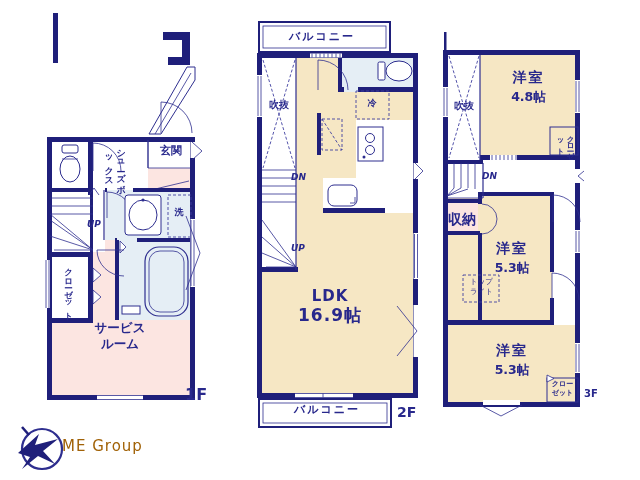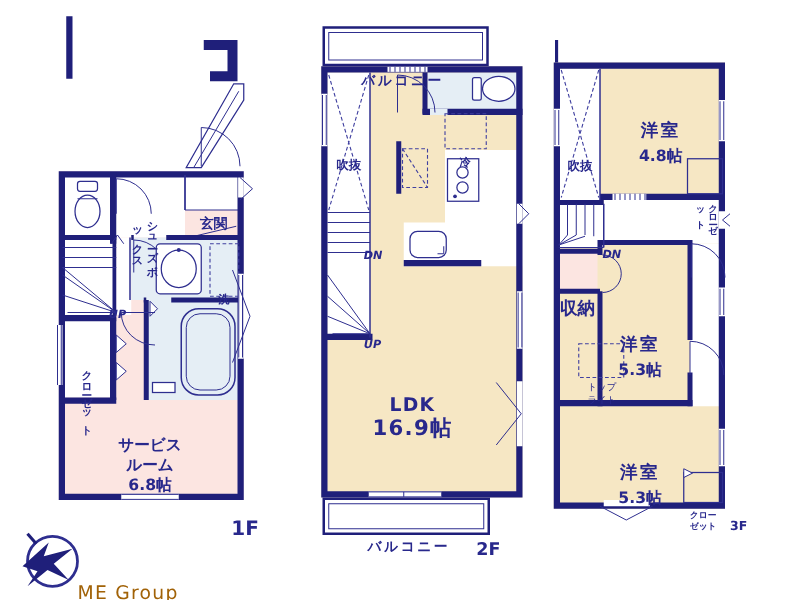--- a/index.html
+++ b/index.html
@@ -1,19 +1,19 @@
 <!DOCTYPE html>
 <html><head>
 <meta charset="utf-8">
 <style>
   html,body{margin:0;padding:0;background:#fff;}
   .canvas{position:relative;width:640px;height:480px;background:#ffffff;overflow:hidden;
           font-family:"DejaVu Sans",sans-serif;}
   .canvas svg{position:absolute;}
-  .lbl{position:absolute;color:#28288c;font-weight:bold;text-align:center;line-height:1.25;white-space:nowrap;margin-top:28px;}
+  .lbl{position:absolute;color:#28288c;font-weight:bold;text-align:center;line-height:1.25;white-space:nowrap;}
   .vert{writing-mode:vertical-rl;text-orientation:upright;letter-spacing:1px;white-space:normal;}
   .it{font-style:italic;}
   .stack div{white-space:nowrap;}
   
   .wall{fill:#1f1f7a;}
   .ln{fill:none;stroke:#2e2e8f;stroke-width:1;}
   .lnt{fill:none;stroke:#2e2e8f;stroke-width:0.8;}
   .lnd{fill:none;stroke:#4040a0;stroke-width:0.9;stroke-dasharray:3,2;}
   .fixw{fill:#ffffff;stroke:#2e2e8f;stroke-width:1;}
   .owall{fill:none;stroke:#1f1f7a;stroke-width:5;}
@@ -272,35 +272,34 @@
   <div class="lbl" style="left:62px;top:437px;width:90px;text-align:left;font-size:15px;font-weight:normal;color:#a16207;letter-spacing:1px;">ME Group</div>
 
   <div class="lbl" style="left:146px;top:144px;width:50px;font-size:11px;">玄関</div>
   <div class="lbl vert" style="left:103px;top:141px;height:50px;width:24px;font-size:9px;line-height:12px;">シューズボックス</div>
   <div class="lbl" style="left:171px;top:207px;width:16px;font-size:9px;">洗</div>
   <div class="lbl it" style="left:87px;top:219px;font-size:9px;">UP</div>
   <div class="lbl vert" style="left:58px;top:256px;height:66px;width:16px;font-size:8.5px;">クローゼット</div>
   <div class="lbl stack" style="left:60px;top:320px;width:120px;font-size:12.5px;line-height:16px;">
     <div>サービス</div>
     <div>ルーム</div>
-    <div>6.8帖</div>
   </div>
   <div class="lbl" style="left:185px;top:385px;font-size:16px;">1F</div>
 
   <div class="lbl" style="left:272px;top:30px;width:100px;font-size:11px;letter-spacing:2px;">バルコニー</div>
   <div class="lbl" style="left:262px;top:99px;width:34px;font-size:10px;">吹抜</div>
   <div class="lbl" style="left:364px;top:98px;width:16px;font-size:9px;">冷</div>
   <div class="lbl it" style="left:291px;top:172px;font-size:9px;">DN</div>
   <div class="lbl it" style="left:291px;top:243px;font-size:9px;">UP</div>
   <div class="lbl stack" style="left:285px;top:287px;width:90px;font-size:15px;line-height:19px;letter-spacing:1px;">
     <div>LDK</div>
     <div style="font-size:17px;">16.9帖</div>
   </div>
   <div class="lbl" style="left:272px;top:403px;width:110px;font-size:11px;letter-spacing:2px;">バルコニー</div>
-  <div class="lbl" style="left:381px;top:404px;font-size:14px;">2F</div>
+  <div class="lbl" style="left:397px;top:404px;font-size:14px;">2F</div>
 
   <div class="lbl" style="left:448px;top:100px;width:32px;font-size:10px;">吹抜</div>
   <div class="lbl stack" style="left:486px;top:68px;width:85px;font-size:14px;line-height:19px;letter-spacing:2px;">
     <div>洋室</div>
     <div style="font-size:12.5px;letter-spacing:0;">4.8帖</div>
   </div>
   <div class="lbl vert" style="left:553px;top:128px;height:30px;width:22px;font-size:7.5px;line-height:10px;letter-spacing:0;">クローゼット</div>
   <div class="lbl it" style="left:482px;top:171px;font-size:9px;">DN</div>
   <div class="lbl" style="left:446px;top:211px;width:32px;font-size:14px;">収納</div>
   <div class="lbl stack" style="left:478px;top:239px;width:68px;font-size:14px;line-height:19px;letter-spacing:2px;">

